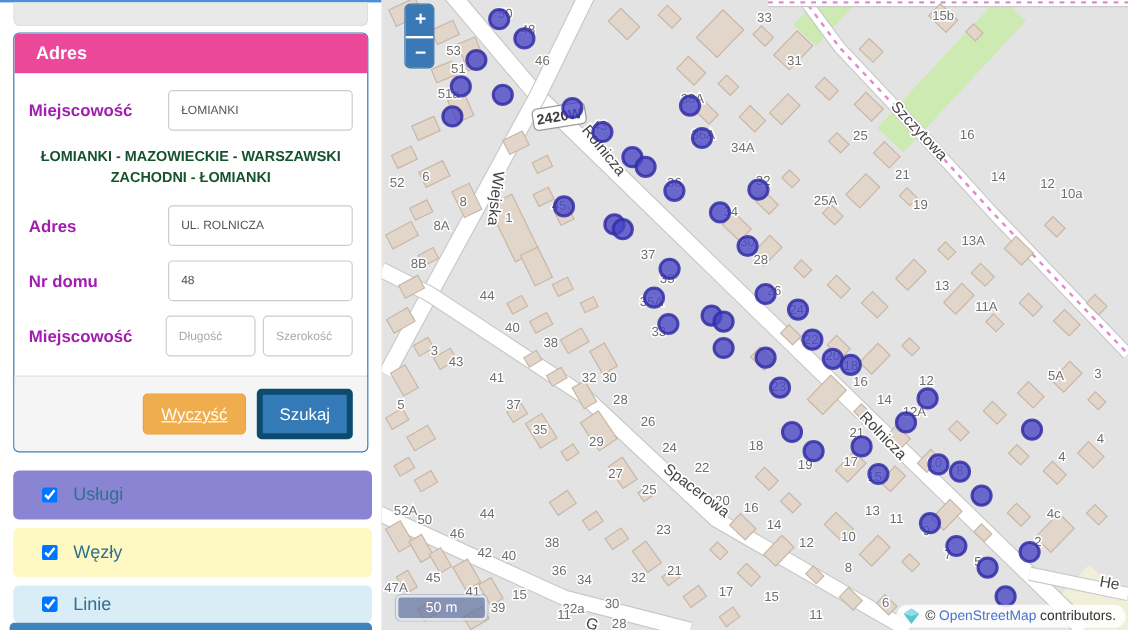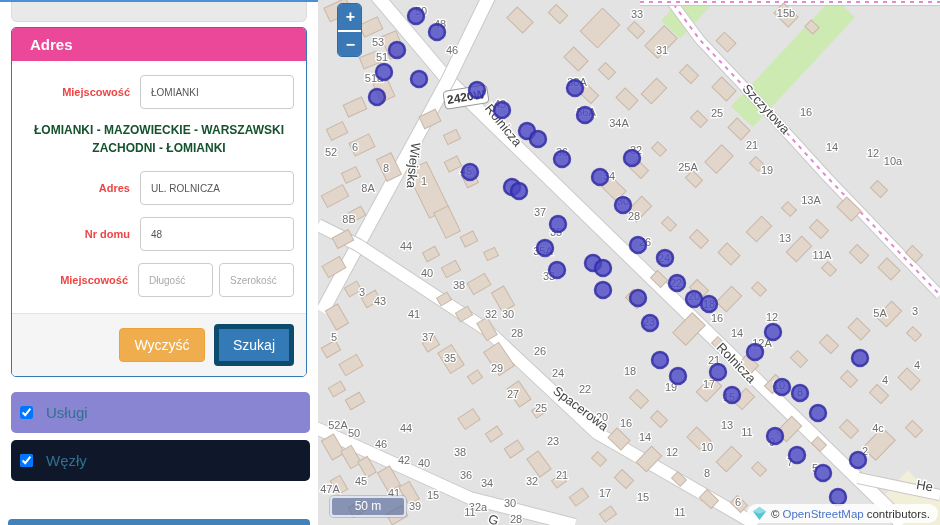--- a/index.html
+++ b/index.html
@@ -12,42 +12,42 @@
   #sidebar-topline { position:absolute; left:0; top:0; width:318px; height:2px; background:#4a90d9; }
   #collapsed-panel { position:absolute; left:11px; top:2px; width:296px; height:20px;
     background:#e9e9e9; border:1px solid #dcdcdc; border-top:none; border-radius:0 0 6px 6px; }
 
   .panel { position:absolute; left:11px; top:27px; width:296px; border:1px solid #337ab7;
     border-radius:5px; background:#fff; overflow:hidden; }
   .panel-heading { background:#ec4899; color:#fff; font-size:15px; font-weight:bold;
     padding:8px 18px; }
   .panel-body { padding:14px 12px 4px 12px; }
   .form-row { display:flex; align-items:center; margin-bottom:12px; }
-  .form-label { width:118px; text-align:right; padding-right:10px; font-weight:bold;
-    font-size:11px; color:#ef4444; }
+  .form-label { width:118px; text-align:left; padding-right:10px; font-weight:bold;
+    font-size:14px; color:#a21caf; }
   .form-input { height:34px; border:1px solid #ccc; border-radius:4px; padding:0 10px;
     font-size:10px; color:#555; font-family:"Liberation Sans",sans-serif; width:156px; }
   .form-input::placeholder { color:#a9a9a9; }
   .coord-input { width:75px; }
   .coord-input + .coord-input { margin-left:6px; }
   .info-text { text-align:center; font-size:12px; font-weight:bold; color:#14532d;
     line-height:1.5; margin:2px 0 14px 0; }
   .panel-footer { background:#f5f5f5; border-top:1px solid #e3e3e3; padding:10px 12px;
     text-align:right; }
   .btn { display:inline-block; border:none; border-radius:4px; color:#fff; font-size:14px;
     padding:8px 14px; cursor:pointer; font-family:"Liberation Sans",sans-serif; }
-  .btn-clear { background:#f0ad4e; border:1px solid #eea236; margin-right:5px; }
+  .btn-clear { background:#f0ad4e; border:1px solid #eea236; margin-right:5px;text-decoration:underline; }
   .btn-search { background:#337ab7; border:5px solid #0c4a6e; }
 
   .layer-row { position:absolute; left:11px; width:299px; height:41px; border-radius:5px;
-    display:flex; align-items:center; padding-left:9px; }
+    display:flex; align-items:center; padding-left:24px; }
   .layer-row input { width:13px; height:13px; margin-right:13px; }
   .layer-label { font-size:15px; color:#31708f; }
   #layer-uslugi { top:392px; background:#8a85d2; }
-  #layer-wezly  { top:440px; background:#0f172a; }
+  #layer-wezly  { top:440px; background:#fef9c3; }
   #layer-linie  { top:488px; background:#d9edf7; height:31px; }
   #next-panel-strip { position:absolute; left:8px; top:519px; width:302px; height:6px;
     background:#3f83ba; border-radius:4px 4px 0 0; }
 
   
   #map { position:absolute; left:318px; top:0; width:622px; height:525px; background:#e3e3e3; }
   #map-svg { position:absolute; left:0; top:0; }
 
   #zoom-controls { position:absolute; left:19px; top:3px; width:25px; border-radius:5px;
     overflow:hidden; border:1px solid #2e6da4; }
@@ -112,20 +112,24 @@
       </div>
     </div>
 
     <div class="layer-row" id="layer-uslugi">
       <input type="checkbox" checked="" style="">
       <span class="layer-label">Usługi</span>
     </div>
     <div class="layer-row" id="layer-wezly">
       <input type="checkbox" checked="" style="">
       <span class="layer-label">Węzły</span>
+    </div>
+    <div class="layer-row" id="layer-linie">
+      <input type="checkbox" checked="" style="">
+      <span class="layer-label">Linie</span>
     </div>
     <div id="next-panel-strip"></div>
   </div>
 
   <div id="map">
     <svg id="map-svg" width="622" height="525" viewBox="318 0 622 525">
         <rect x="318" y="0" width="622" height="525" fill="#e3e3e3"></rect>
         <rect x="778" y="-13" width="30" height="150" transform="rotate(43 793 62)" fill="#cdeab2"></rect>
         <rect x="674" y="-12" width="26" height="48" transform="rotate(43 687 12)" fill="#cdeab2"></rect>
         <rect x="881" y="494" width="86" height="44" transform="rotate(43 924 516)" fill="#f2efd9"></rect>

